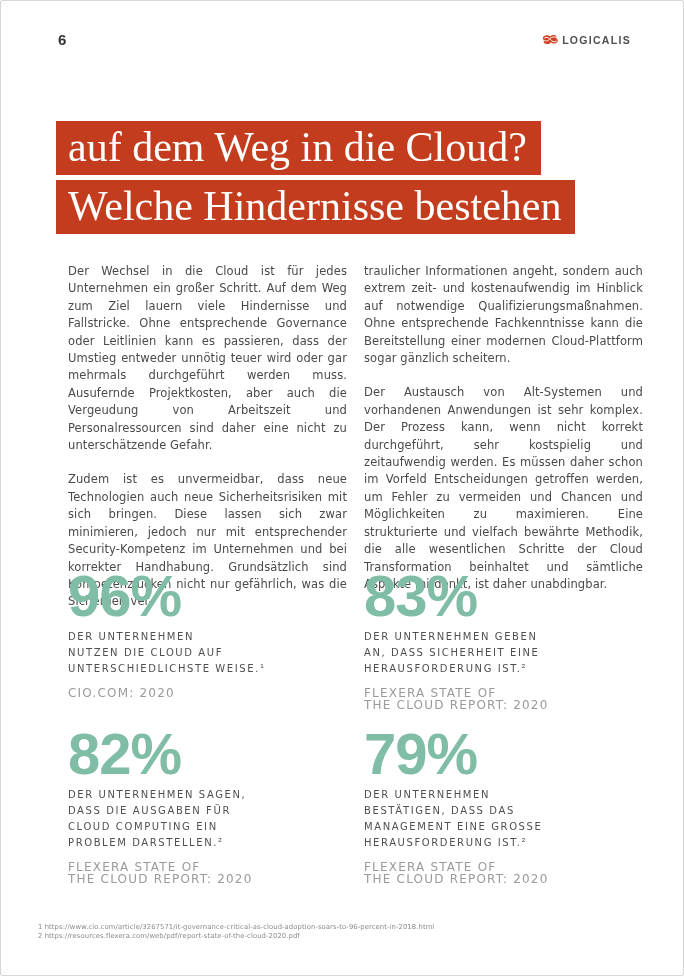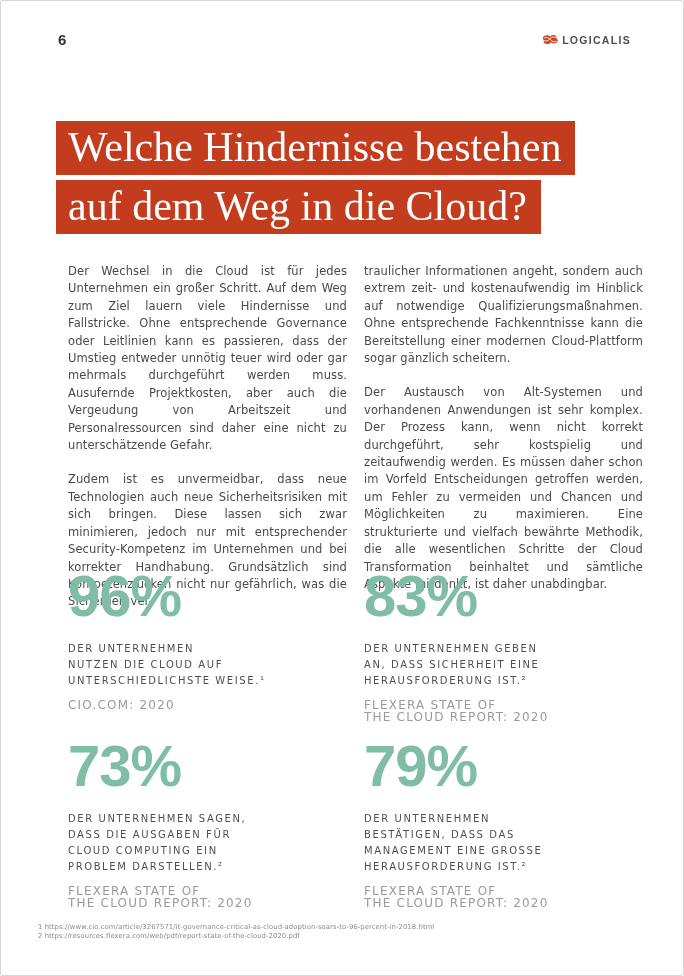--- a/index.html
+++ b/index.html
@@ -71,21 +71,21 @@
     display:grid;grid-template-columns:1fr 1fr;
     column-gap:17px;row-gap:14px;
   }
   .stat-value{
     font-family:"Liberation Sans",sans-serif;
     font-size:58px;line-height:58px;font-weight:700;
     letter-spacing:-1px;
     color:var(--stat-teal);
   }
   .stat-caption{
-    margin-top:16px;
+    margin-top:4px;
     font-size:10px;line-height:16px;
     letter-spacing:1.6px;
     color:#4f4f4f;
     white-space:pre-line;
   }
   .stat-source{
     margin-top:11px;
     font-size:12px;line-height:11.5px;
     letter-spacing:1.2px;
     color:#9a9a9a;
@@ -114,22 +114,22 @@
           <path d="M8.2 2.6 C6.8 0.9 3.9 0.7 2.2 1.9 C0.4 3.2 0.6 5.4 2.0 6.3 C1.1 7.4 1.8 9.3 3.9 9.8 C6.3 10.4 8.3 9.4 9.0 8.2 C10.6 9.9 13.5 9.9 14.9 8.6 C16.3 7.3 15.9 5.2 14.4 4.4 C15.2 3.2 14.3 1.4 12.2 1.0 C10.2 0.6 8.8 1.5 8.2 2.6 Z" fill="var(--logo-red)"></path>
           <path d="M1.5 6.2 C4.5 7.8 6.5 6.5 8.0 4.8 C9.5 3.1 11.8 2.2 14.8 3.6" stroke="#ffffff" stroke-width="0.9" fill="none"></path>
           <path d="M2.2 4.0 C5 2.6 7 3.8 8.4 5.6 C9.8 7.4 12 8.4 14.6 7.2" stroke="#ffffff" stroke-width="0.9" fill="none"></path>
         </svg>
       </span>
       <span class="brand-name">LOGICALIS</span>
     </div>
   </header>
 
   <h1 class="headline">
+    <span class="hl-line">auf dem Weg in die Cloud?</span>
     <span class="hl-line">Welche Hindernisse bestehen</span>
-    <span class="hl-line">auf dem Weg in die Cloud?</span>
   </h1>
 
   <section class="columns">
     <div class="col">
       <p>Der Wechsel in die Cloud ist für jedes Unternehmen ein großer Schritt. Auf dem Weg zum Ziel lauern viele Hindernisse und Fallstricke. Ohne entsprechende Governance oder Leitlinien kann es passieren, dass der Umstieg entweder unnötig teuer wird oder gar mehrmals durchgeführt werden muss. Ausufernde Projektkosten, aber auch die Vergeudung von Arbeitszeit und Personalressourcen sind daher eine nicht zu unterschätzende Gefahr.</p>
       <p>Zudem ist es unvermeidbar, dass neue Technologien auch neue Sicherheitsrisiken mit sich bringen. Diese lassen sich zwar minimieren, jedoch nur mit entsprechender Security-Kompetenz im Unternehmen und bei korrekter Handhabung. Grundsätzlich sind Kompetenzlücken nicht nur gefährlich, was die Sicherheit ver-</p>
     </div>
     <div class="col">
       <p>traulicher Informationen angeht, sondern auch extrem zeit- und kostenaufwendig im Hinblick auf notwendige Qualifizierungsmaßnahmen. Ohne entsprechende Fachkenntnisse kann die Bereitstellung einer modernen Cloud-Plattform sogar gänzlich scheitern.</p>
       <p>Der Austausch von Alt-Systemen und vorhandenen Anwendungen ist sehr komplex. Der Prozess kann, wenn nicht korrekt durchgeführt, sehr kostspielig und zeitaufwendig werden. Es müssen daher schon im Vorfeld Entscheidungen getroffen werden, um Fehler zu vermeiden und Chancen und Möglichkeiten zu maximieren. Eine strukturierte und vielfach bewährte Methodik, die alle wesentlichen Schritte der Cloud Transformation beinhaltet und sämtliche Aspekte mitdenkt, ist daher unabdingbar.</p>
@@ -146,21 +146,21 @@
     </div>
     <div class="stat">
       <div class="stat-value">83%</div>
       <div class="stat-caption">DER UNTERNEHMEN GEBEN
 AN, DASS SICHERHEIT EINE
 HERAUSFORDERUNG IST.²</div>
       <div class="stat-source">FLEXERA STATE OF
 THE CLOUD REPORT: 2020</div>
     </div>
     <div class="stat">
-      <div class="stat-value">73%</div>
+      <div class="stat-value">82%</div>
       <div class="stat-caption">DER UNTERNEHMEN SAGEN,
 DASS DIE AUSGABEN FÜR
 CLOUD COMPUTING EIN
 PROBLEM DARSTELLEN.²</div>
       <div class="stat-source">FLEXERA STATE OF
 THE CLOUD REPORT: 2020</div>
     </div>
     <div class="stat">
       <div class="stat-value">79%</div>
       <div class="stat-caption">DER UNTERNEHMEN

